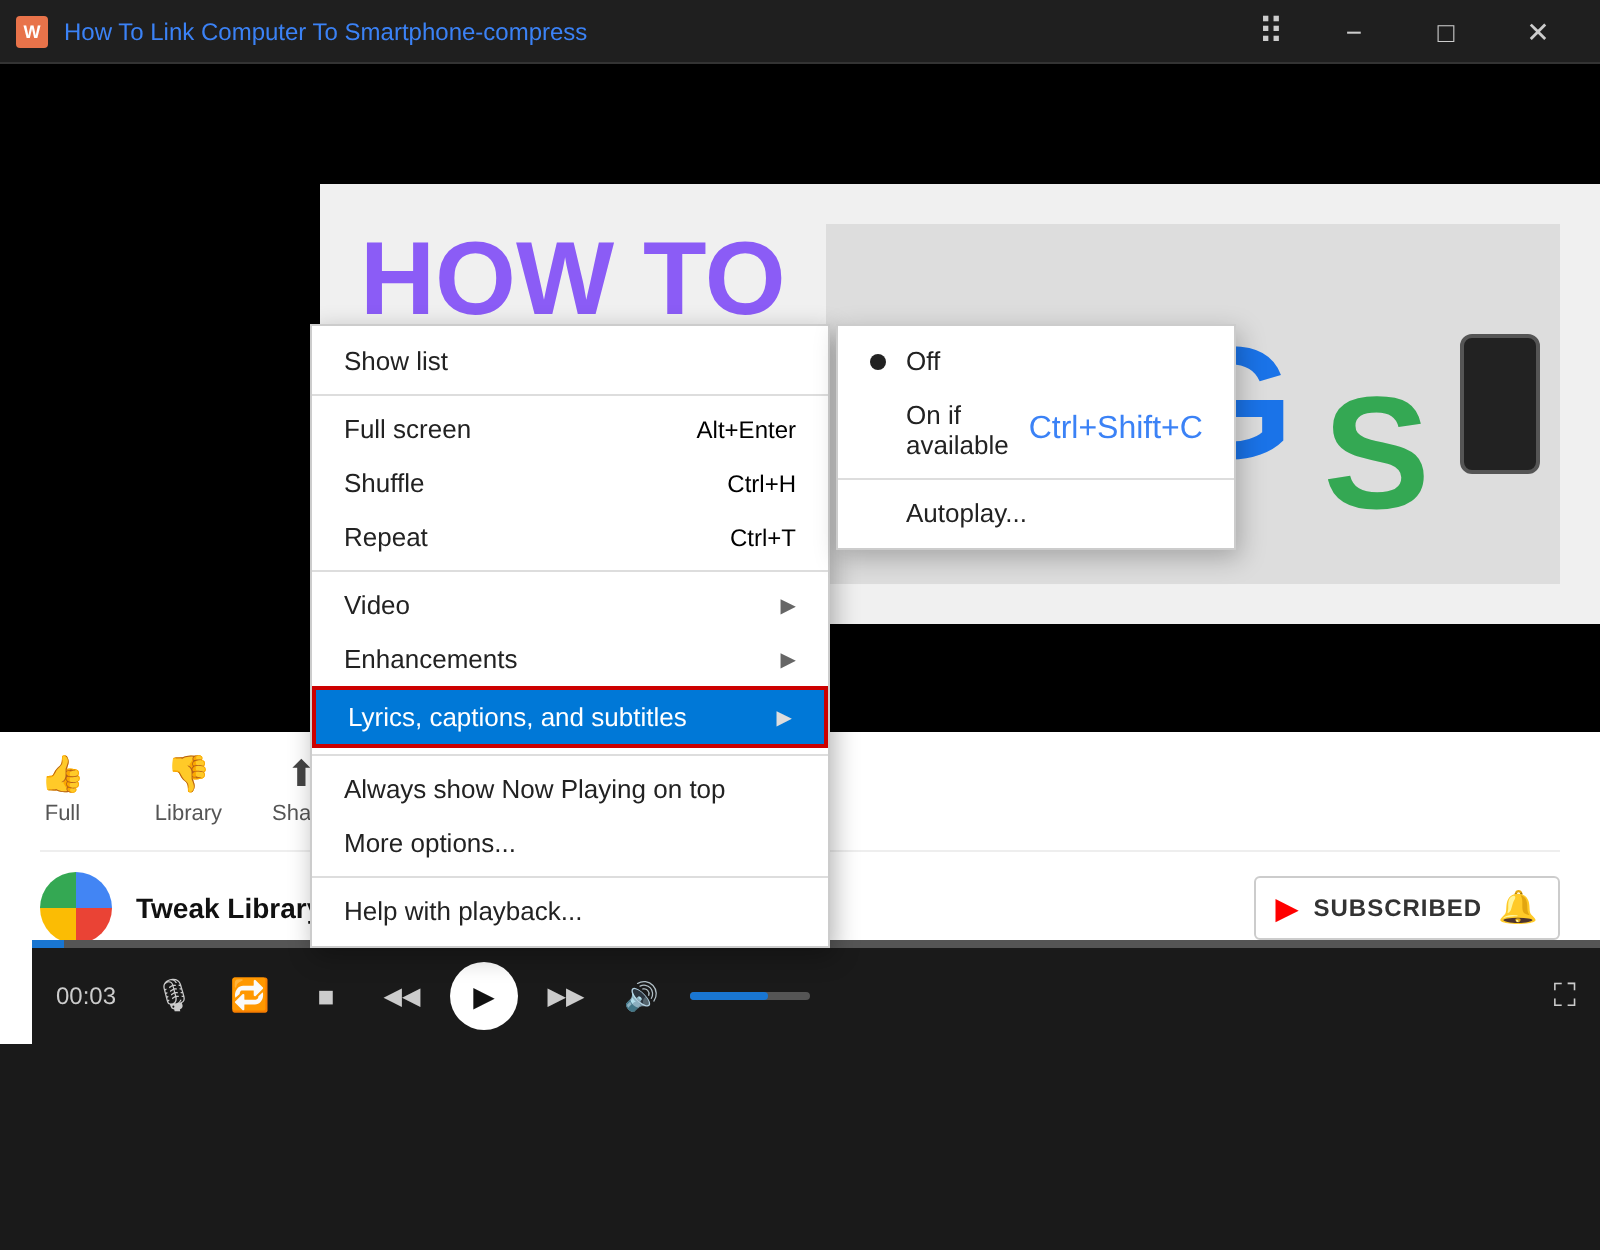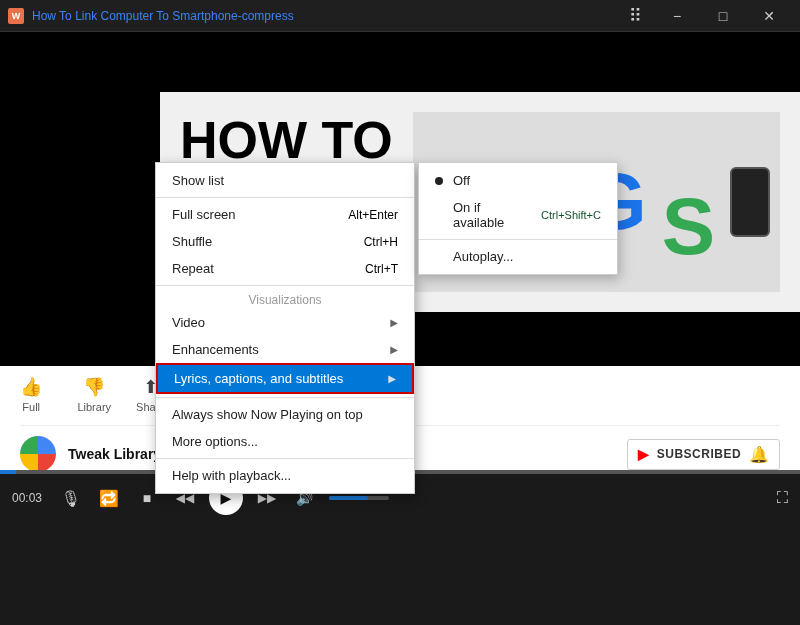--- a/index.html
+++ b/index.html
@@ -87,21 +87,21 @@
       height: 220px;
       background: #f0f0f0;
       display: flex;
       align-items: flex-start;
       padding: 20px;
       gap: 20px;
     }
     .how-to-text {
       font-size: 52px;
       font-weight: 900;
-      color: #000000;
+      color: #8b5cf6;
       text-transform: uppercase;
       line-height: 1.1;
       font-family: Arial Black, sans-serif;
     }
     .how-to-right {
       flex: 1;
       height: 100%;
       background: #ddd;
       display: flex;
       align-items: center;
@@ -230,21 +230,20 @@
     .context-menu {
       position: absolute;
       top: 130px;
       left: 155px;
       background: #fff;
       border: 1px solid #ccc;
       box-shadow: 2px 4px 12px rgba(0,0,0,0.3);
       width: 260px;
       z-index: 100;
       padding: 4px 0;
-      text-align: center;
     }
     .menu-item {
       display: flex;
       align-items: center;
       justify-content: space-between;
       padding: 6px 16px;
       cursor: pointer;
       color: #222;
       font-size: 13px;
       position: relative;
@@ -288,36 +287,36 @@
       display: flex;
       align-items: center;
       padding: 6px 16px;
       cursor: pointer;
       color: #222;
       font-size: 13px;
       gap: 10px;
     }
     .submenu-item .shortcut {
       margin-left: auto;
-      color: #14532d;
-      font-size: 11px;
+      color: #3b82f6;
+      font-size: 16px;
     }
     .radio-dot {
       width: 8px;
       height: 8px;
       border-radius: 50%;
       background: #222;
       flex-shrink: 0;
     }
 
     
     .control-bar {
       position: absolute;
       bottom: 0;
-      left: 0;
+      left: 16px;
       right: 0;
       height: 52px;
       background: #1a1a1a;
       display: flex;
       flex-direction: column;
     }
     .progress-bar-container {
       height: 4px;
       background: #555;
       position: relative;
@@ -485,23 +484,20 @@
     </div>
     <div class="menu-item">
       <span>Shuffle</span>
       <span class="shortcut">Ctrl+H</span>
     </div>
     <div class="menu-item">
       <span>Repeat</span>
       <span class="shortcut">Ctrl+T</span>
     </div>
     <div class="menu-divider"></div>
-    <div class="menu-label-grayed">
-      <span>Visualizations</span>
-    </div>
     <div class="menu-item">
       <span>Video</span>
       <span class="arrow">▶</span>
     </div>
     <div class="menu-item">
       <span>Enhancements</span>
       <span class="arrow">▶</span>
     </div>
     <div class="menu-item highlighted">
       <span>Lyrics, captions, and subtitles</span>

